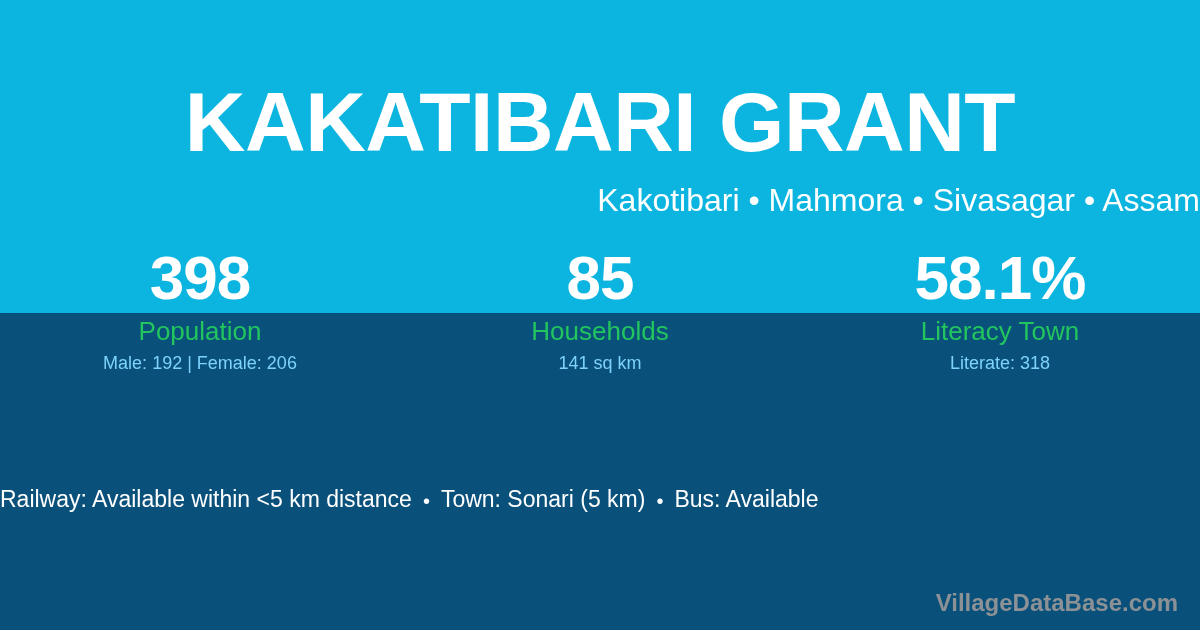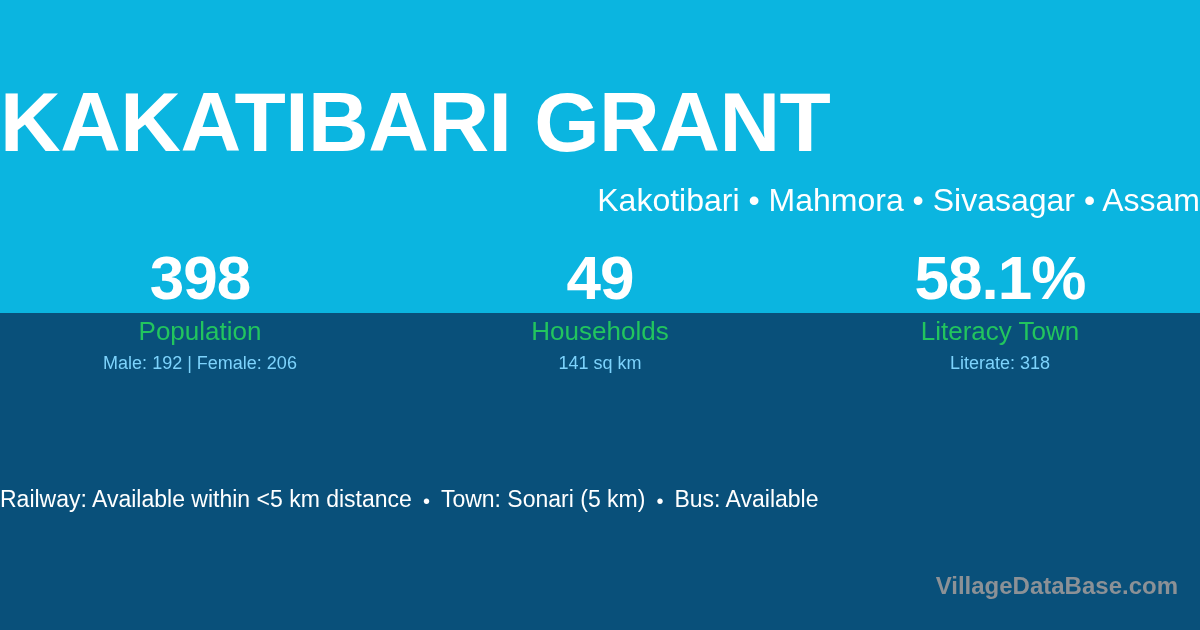--- a/index.html
+++ b/index.html
@@ -28,20 +28,21 @@
     width: 1200px;
     height: 313px;
     background: #0bb5e0;
   }
   
   #title {
     position: absolute;
     left: 0;
     top: 76px;
     width: 1200px;
+    text-align: center;
     color: #ffffff;
     font-size: 84px;
     line-height: 92px;
     font-weight: 700;
     letter-spacing: -0.5px;
     white-space: nowrap;
   }
   
   #subtitle {
     position: absolute;
@@ -109,21 +110,21 @@
     display: inline-block;
     padding: 0 11px;
     color: #ffffff;
     font-size: 20px;
     vertical-align: middle;
   }
   
   #watermark {
     position: absolute;
     right: 22px;
-    bottom: 29px;
+    bottom: 12px;
     color: #8c9196;
     font-size: 24px;
     line-height: 30px;
     font-weight: 700;
     white-space: nowrap;
   }
 </style>
 </head>
 <body>
 
@@ -137,21 +138,21 @@
 
   <div id="stats">
 
     <div class="stat">
       <div class="stat-value">398</div>
       <div class="stat-label">Population</div>
       <div class="stat-sub">Male: 192 | Female: 206</div>
     </div>
 
     <div class="stat">
-      <div class="stat-value">49</div>
+      <div class="stat-value">85</div>
       <div class="stat-label">Households</div>
       <div class="stat-sub">141 sq km</div>
     </div>
 
     <div class="stat">
       <div class="stat-value">58.1%</div>
       <div class="stat-label">Literacy Town</div>
       <div class="stat-sub">Literate: 318</div>
     </div>
 

